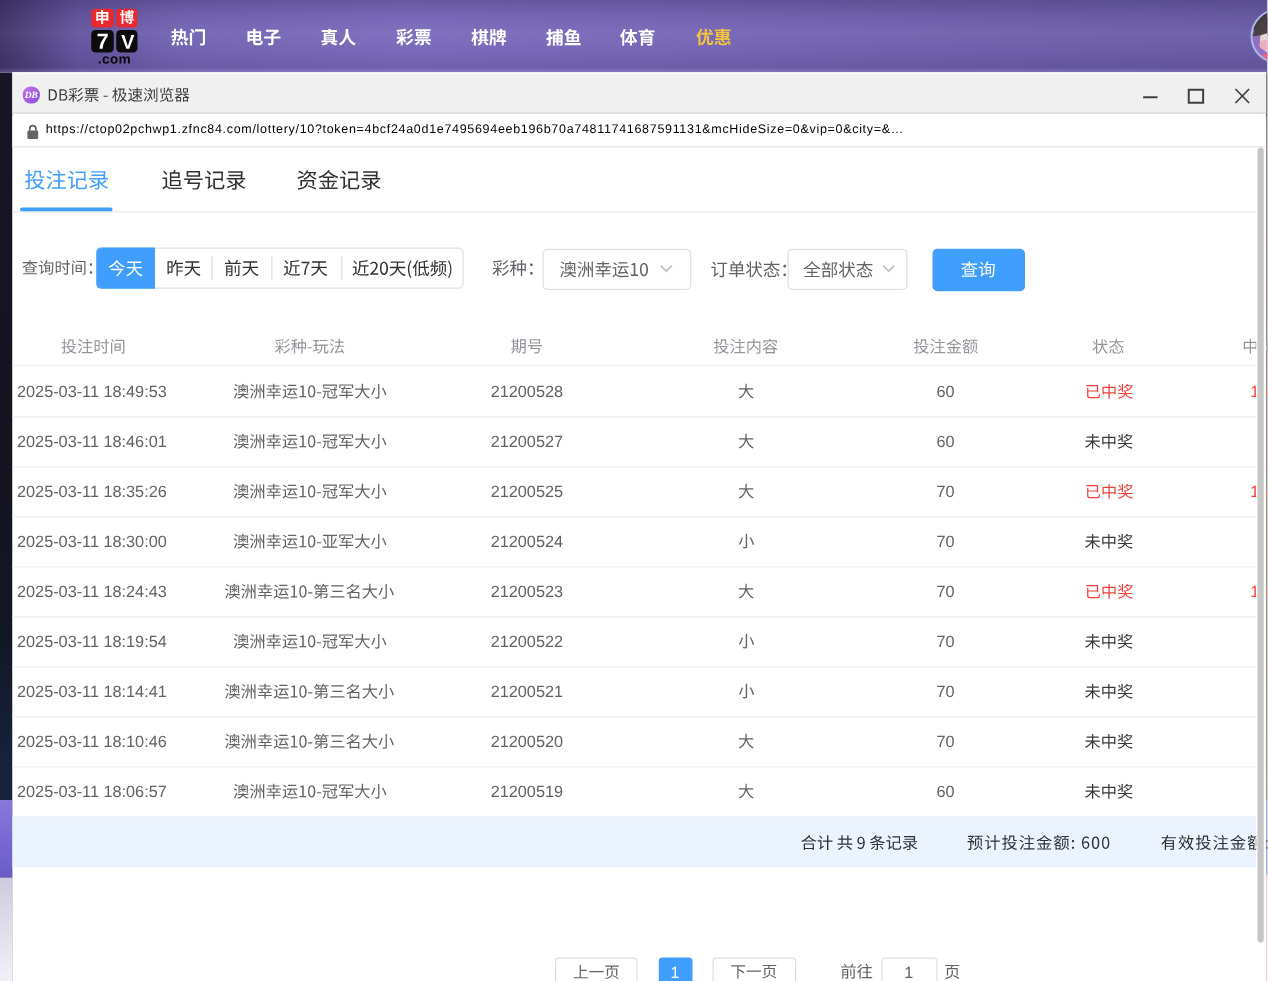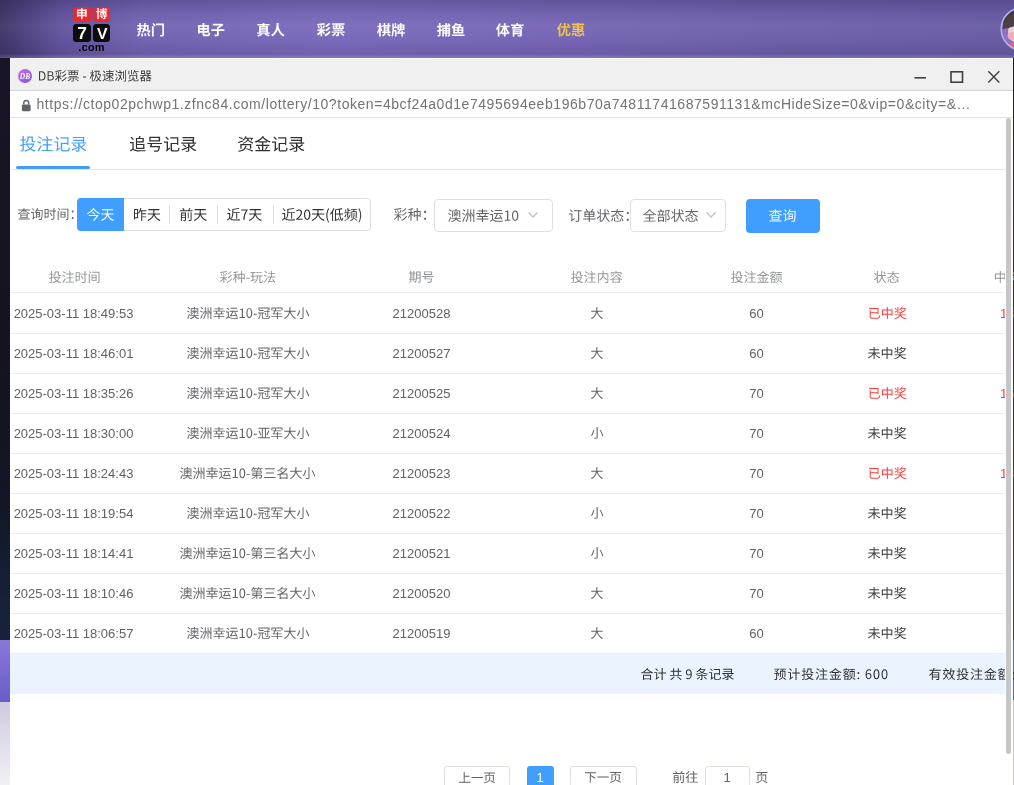--- a/index.html
+++ b/index.html
@@ -68,21 +68,21 @@
 <rect x="51" y="11.8" width="11.5" height="10.4" fill="none" stroke="#404040" stroke-width="1.6"></rect>
 <line x1="88.3" y1="11.2" x2="99.3" y2="22.4" stroke="#404040" stroke-width="1.4"></line>
 <line x1="99.3" y1="11.2" x2="88.3" y2="22.4" stroke="#404040" stroke-width="1.4"></line>
 </svg>
 
 <div class="abs" style="left:9.5px;top:92.5px;width:1003px;height:25px;background:#fff;border-bottom:1px solid #e2e2e2"></div>
 <svg class="abs" style="left:21px;top:98.5px" width="10.5" height="13" viewBox="0 0 10.5 13">
 <rect x="0.9" y="5.4" width="8.7" height="6.8" rx="1.1" fill="#606468"></rect>
 <path d="M2.8 5.4 V4 a2.45 2.45 0 0 1 4.9 0 V5.4" fill="none" stroke="#606468" stroke-width="1.4"></path>
 </svg>
-<div class="abs" style="left:36.5px;top:95.8px;font-size:14px;line-height:16px;letter-spacing:0.55px;color:#737373;white-space:nowrap">https://ctop02pchwp1.zfnc84.com/lottery/10?token=4bcf24a0d1e7495694eeb196b70a74811741687591131&amp;mcHideSize=0&amp;vip=0&amp;city=&amp;…</div>
+<div class="abs" style="left:36.5px;top:95.8px;font-size:10px;line-height:16px;letter-spacing:0.55px;color:#000000;white-space:nowrap">https://ctop02pchwp1.zfnc84.com/lottery/10?token=4bcf24a0d1e7495694eeb196b70a74811741687591131&amp;mcHideSize=0&amp;vip=0&amp;city=&amp;…</div>
 
 <div class="abs" style="left:9.5px;top:169px;width:996px;height:1px;background:#E4E7ED"></div>
 <div class="abs" style="left:16px;top:166px;width:74px;height:3px;border-radius:2px;background:#409EFF"></div>
 
 <div class="abs" style="left:76.5px;top:198px;width:294px;height:32.5px;border:1px solid #DCDFE6;border-radius:4px;background:#fff"></div>
 <div class="abs" style="left:76.5px;top:198px;width:47.5px;height:32.5px;border-radius:4px 0 0 4px;background:#409EFF"></div>
 <div class="abs" style="left:169px;top:205px;width:1px;height:19px;background:#DCDFE6"></div>
 <div class="abs" style="left:217px;top:205px;width:1px;height:19px;background:#DCDFE6"></div>
 <div class="abs" style="left:273px;top:205px;width:1px;height:19px;background:#DCDFE6"></div>
 

